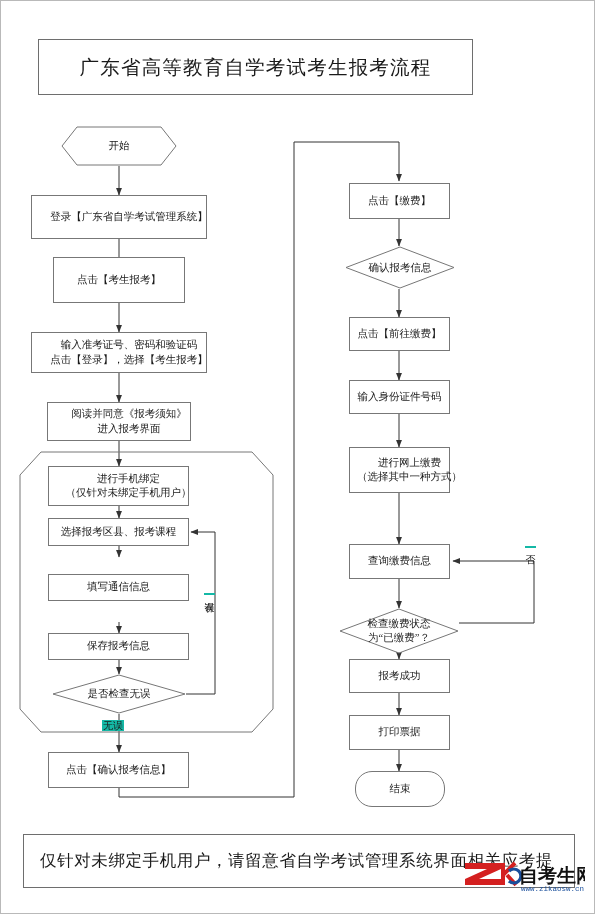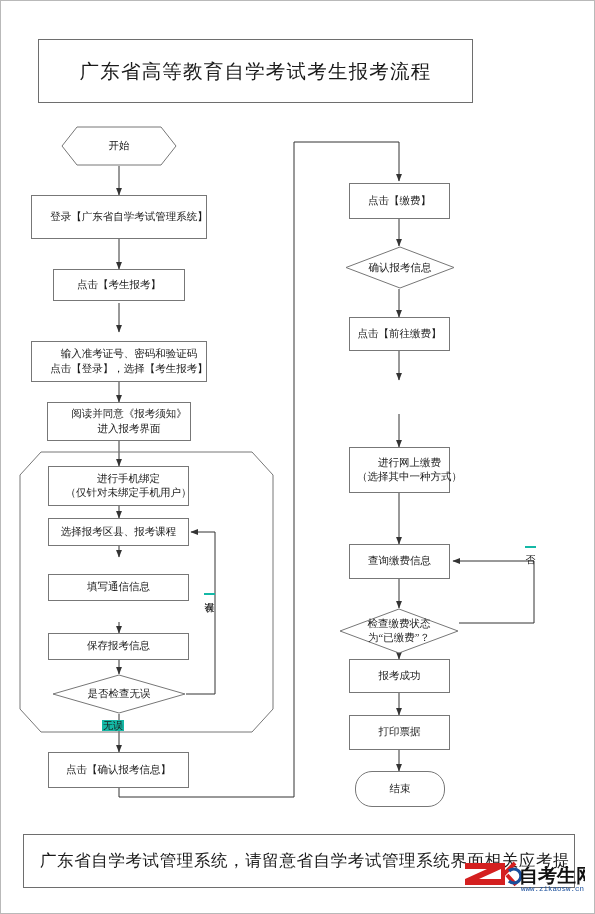--- a/index.html
+++ b/index.html
@@ -12,21 +12,21 @@
   #page{
     position:absolute;left:0;top:0;width:595px;height:914px;
     box-sizing:border-box;border:1px solid #b9b9b9;background:#fff;
   }
   
   .banner{
     position:absolute;box-sizing:border-box;
     border:1px solid #6e6e6e;background:#fff;
     display:flex;align-items:center;
   }
-  #title-banner{left:37px;top:38px;width:435px;height:64px;justify-content:center;}
+  #title-banner{left:37px;top:38px;width:435px;height:56px;justify-content:center;}
   #title-banner .txt{font-size:19.5px;letter-spacing:1.2px;white-space:nowrap;}
   #footer-banner{left:22px;top:833px;width:552px;height:54px;padding-left:16px;}
   #footer-banner .txt{font-size:16.5px;letter-spacing:.6px;white-space:nowrap;}
 
   
   .node{
     position:absolute;box-sizing:border-box;
     display:flex;align-items:center;justify-content:center;
     text-align:center;background:#fff;
     font-size:10.5px;line-height:1.38;
@@ -132,25 +132,25 @@
     </svg>
     <div class="cap">开始</div>
   </div>
 
   <div class="node rect" style="left:30px;top:194px;width:176px;height:44px;">
     <div class="lines">
       <span>登录【广东省自学考试管理系统】</span>
     </div>
   </div>
 
-  <div class="node rect" style="left:52px;top:268px;width:132px;height:32px;">
+  <div class="node rect" style="left:52px;top:256px;width:132px;height:46px;">
     <span>点击【考生报考】</span>
   </div>
 
-  <div class="node rect" style="left:30px;top:340px;width:176px;height:41px;">
+  <div class="node rect" style="left:30px;top:331px;width:176px;height:41px;">
     <div class="lines">
       <span>输入准考证号、密码和验证码</span>
       <span>点击【登录】，选择【考生报考】</span>
     </div>
   </div>
 
   <div class="node rect" style="left:46px;top:401px;width:144px;height:39px;">
     <div class="lines">
       <span>阅读并同意《报考须知》</span>
       <span>进入报考界面</span>
@@ -209,20 +209,23 @@
     </svg>
     <div class="cap">
         <span>确认报考信息</span>
       </div>
   </div>
 
   <div class="node rect" style="left:348px;top:316px;width:101px;height:34px;">
     <span>点击【前往缴费】</span>
   </div>
 
+  <div class="node rect" style="left:348px;top:379px;width:101px;height:34px;">
+    <span>输入身份证件号码</span>
+  </div>
 
   <div class="node rect" style="left:348px;top:446px;width:101px;height:46px;">
     <div class="lines">
       <span>进行网上缴费</span>
       <span>（选择其中一种方式）</span>
     </div>
   </div>
 
   <div class="node rect" style="left:348px;top:543px;width:101px;height:35px;">
     <span>查询缴费信息</span>
@@ -249,21 +252,21 @@
 
   <div class="node rect" style="left:348px;top:714px;width:101px;height:35px;">
     <span>打印票据</span>
   </div>
 
   <div class="node stadium" style="left:354px;top:770px;width:90px;height:36px;">
     <span>结束</span>
   </div>
 
   <div class="banner" id="footer-banner">
-    <div class="txt">广东省自学考试管理系统，请留意省自学考试管理系统界面相关应考提</div>
+    <div class="txt">仅针对未绑定手机用户，请留意省自学考试管理系统界面相关应考提</div>
   </div>
 
   <div id="watermark">
     <svg width="120" height="38" viewBox="0 0 120 38" xmlns="http://www.w3.org/2000/svg">
       <polygon points="0,6 36,6 36,12 14,22 36,22 36,28 0,28 0,22 22,12 0,12" fill="#d42020"></polygon>
       <path d="M38,6 L38,28 M38,18 L50,6 M42,18 L51,28" stroke="#d42020" stroke-width="4" fill="none"></path>
       <path d="M44,14 a7,7 0 1,1 0,10" stroke="#1a4f9c" stroke-width="3.2" fill="none"></path>
       <text x="54" y="25" font-family="'Liberation Serif',serif" font-size="19" font-weight="bold" fill="#111111">自考生网</text>
       <text x="56" y="34" font-family="'Liberation Mono',monospace" font-size="7.5" fill="#1a4f9c">www.zikaosw.cn</text>
     </svg>

